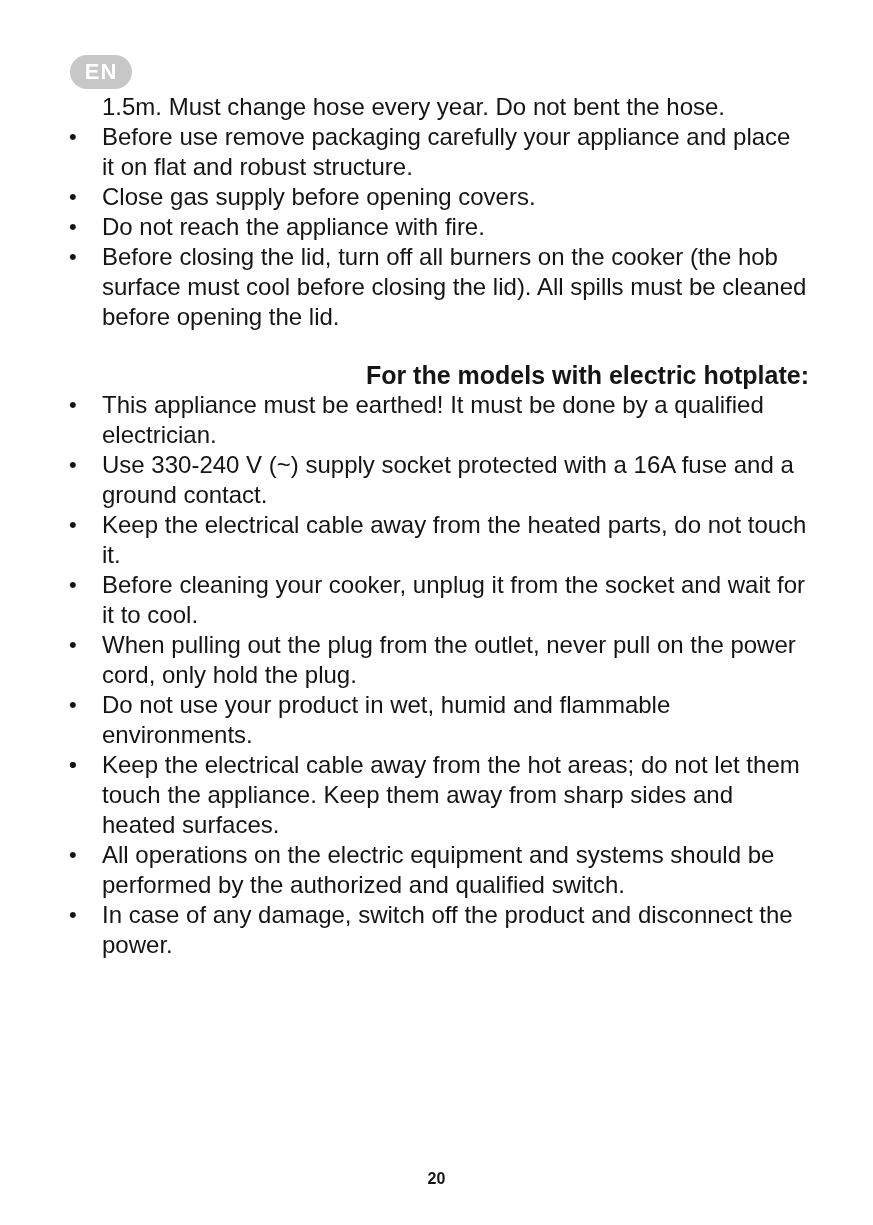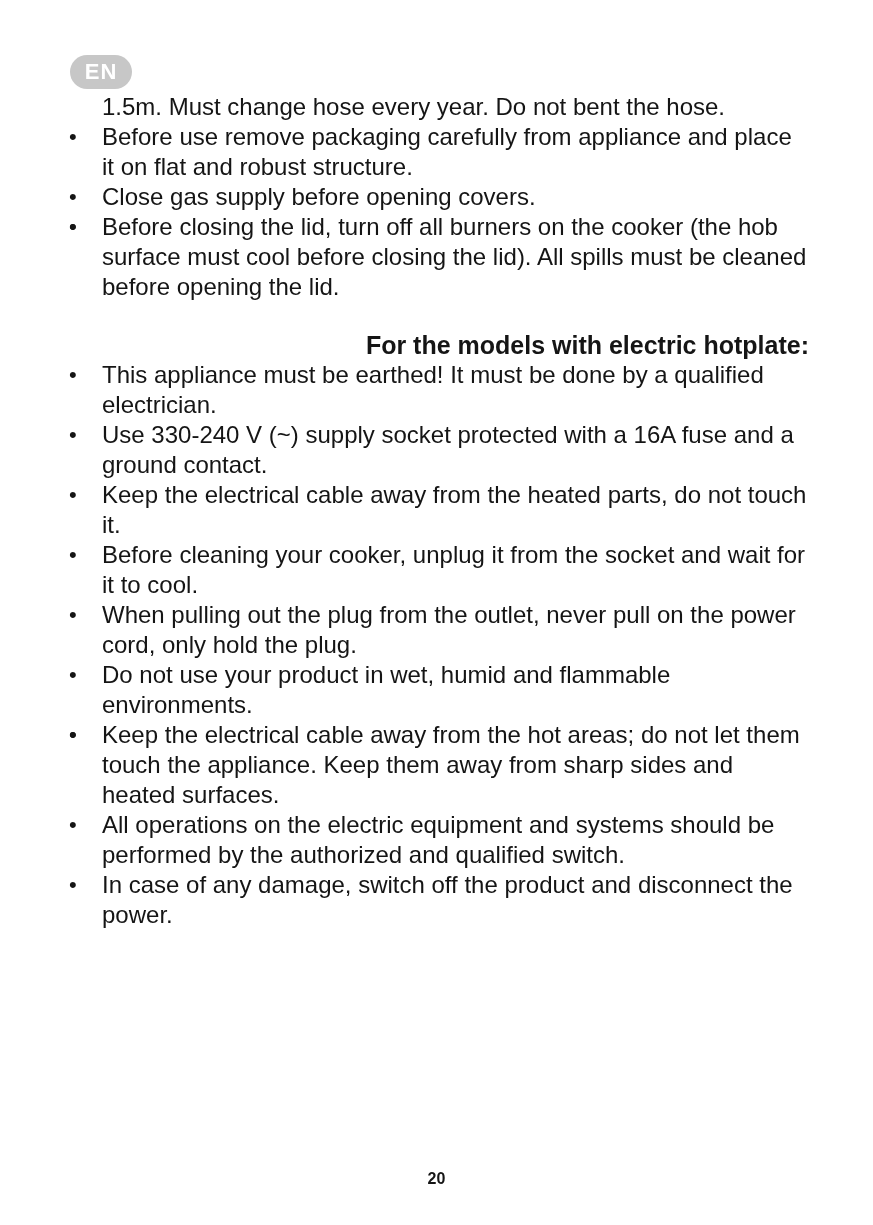--- a/index.html
+++ b/index.html
@@ -87,23 +87,23 @@
 
 <div class="page">
 
   <div class="en-badge">EN</div>
 
   <div class="content">
 
     <p class="continuation">1.5m. Must change hose every year. Do not bent the hose.</p>
 
     <ul class="bullet-list">
-        <li class="bullet-item"><span class="bullet-marker">•</span><span class="bullet-text">Before use remove packaging carefully from appliance and place it on flat and robust structure.</span></li>
+        <li class="bullet-item"><span class="bullet-marker">•</span><span class="bullet-text">Before use remove packaging carefully your appliance and place it on flat and robust structure.</span></li>
         <li class="bullet-item"><span class="bullet-marker">•</span><span class="bullet-text">Close gas supply before opening covers.</span></li>
-        <li class="bullet-item"><span class="bullet-marker">•</span></li>
+        <li class="bullet-item"><span class="bullet-marker">•</span><span class="bullet-text">Do not reach the appliance with fire.</span></li>
         <li class="bullet-item"><span class="bullet-marker">•</span><span class="bullet-text">Before closing the lid, turn off all burners on the cooker (the hob surface must cool before closing the lid). All spills must be cleaned before opening the lid.</span></li>
       </ul>
 
     <h2 class="section-heading">For the models with electric hotplate:</h2>
 
     <ul class="bullet-list">
         <li class="bullet-item"><span class="bullet-marker">•</span><span class="bullet-text">This appliance must be earthed! It must be done by a qualified electrician.</span></li>
         <li class="bullet-item"><span class="bullet-marker">•</span><span class="bullet-text">Use 330-240 V (~) supply socket protected with a 16A fuse and a ground contact.</span></li>
         <li class="bullet-item"><span class="bullet-marker">•</span><span class="bullet-text">Keep the electrical cable away from the heated parts, do not touch it.</span></li>
         <li class="bullet-item"><span class="bullet-marker">•</span><span class="bullet-text">Before cleaning your cooker, unplug it from the socket and wait for it to cool.</span></li>

